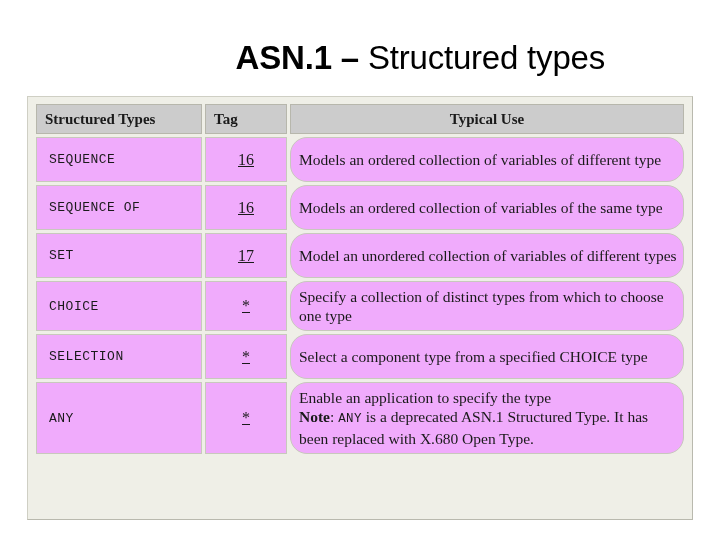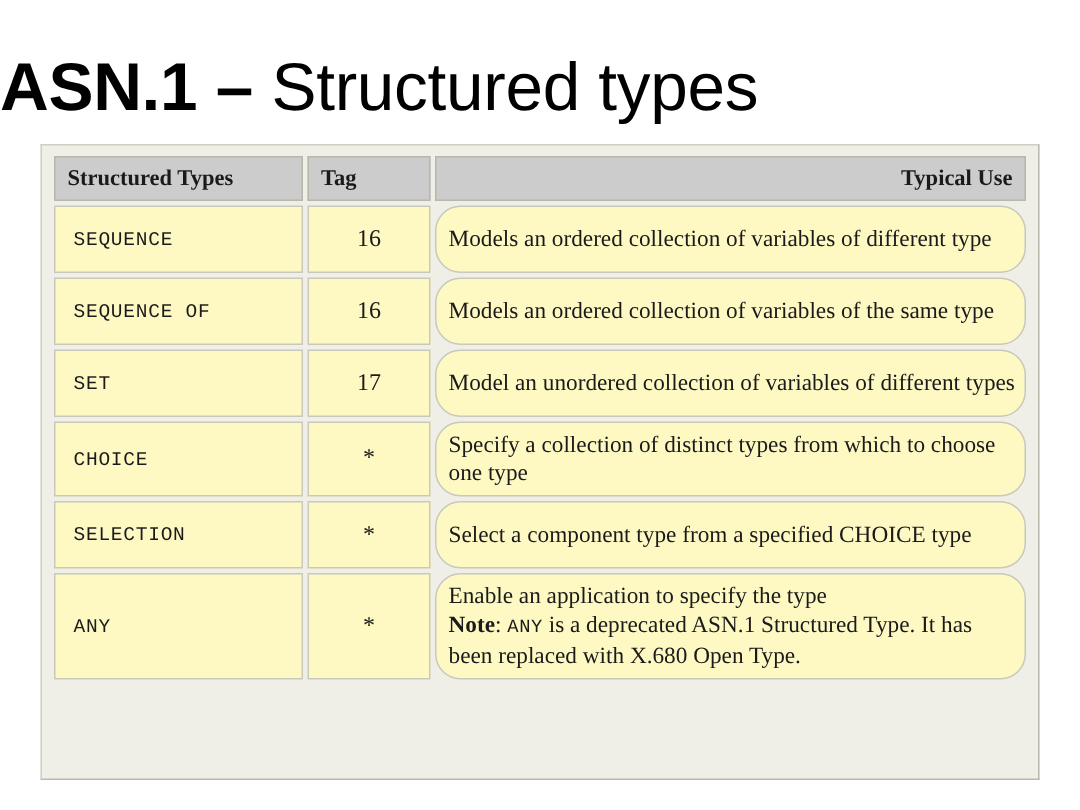--- a/index.html
+++ b/index.html
@@ -15,23 +15,23 @@
     font-family: "Liberation Serif", serif;
     position: relative;
   }
 
   
   .slide-title {
     position: absolute;
     left: 0;
     top: 38px;
     width: 605px;
-    text-align: left;
+    text-align: right;
     font-family: "Liberation Sans", sans-serif;
-    font-size: 45px;
+    font-size: 33px;
     line-height: 40px;
     color: #000000;
     letter-spacing: -0.2px;
     white-space: nowrap;
   }
   .slide-title .t-strong { font-weight: bold; }
   .slide-title .t-rest   { font-weight: normal; }
 
   
   .table-frame {
@@ -55,56 +55,57 @@
     table-layout: fixed;
   }
 
   col.c-type { width: 166px; }
   col.c-tag  { width: 82px; }
   col.c-use  { width: auto; }
 
   table.asn-table th,
   table.asn-table td {
     border: 1px solid #c8c8bd;
-    background: #fef9c3;
+    background: #f0abfc;
     vertical-align: middle;
     box-sizing: border-box;
   }
 
   
   table.asn-table thead th {
     background: #cccccc;
     border: 1px solid #b7b7ac;
     font-family: "Liberation Serif", serif;
     font-weight: bold;
     font-size: 15px;
     color: #1a1a1a;
     height: 30px;
     padding: 2px 8px;
   }
   th.h-type { text-align: left; }
   th.h-tag  { text-align: left; }
-  th.h-use  { text-align: right; }
+  th.h-use  { text-align: center; }
 
   
   td.cell-type {
     font-family: "Liberation Mono", monospace;
     font-size: 13px;
     letter-spacing: 0.5px;
     color: #1a1a1a;
     padding: 4px 4px 4px 12px;
     text-align: left;
     white-space: pre;
   }
   td.cell-tag {
     font-family: "Liberation Serif", serif;
     font-size: 16px;
     color: #1a1a1a;
     text-align: center;
     padding: 4px 2px;
+    text-decoration: underline;
   }
   td.cell-use {
     font-family: "Liberation Serif", serif;
     font-size: 15.5px;
     line-height: 19px;
     color: #1a1a1a;
     text-align: left;
     padding: 5px 6px 5px 8px;
     border-radius: 17px;
   }

